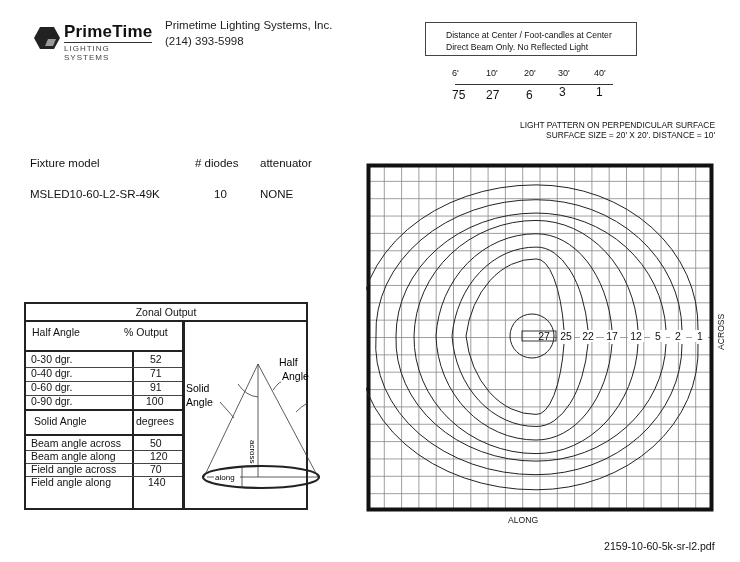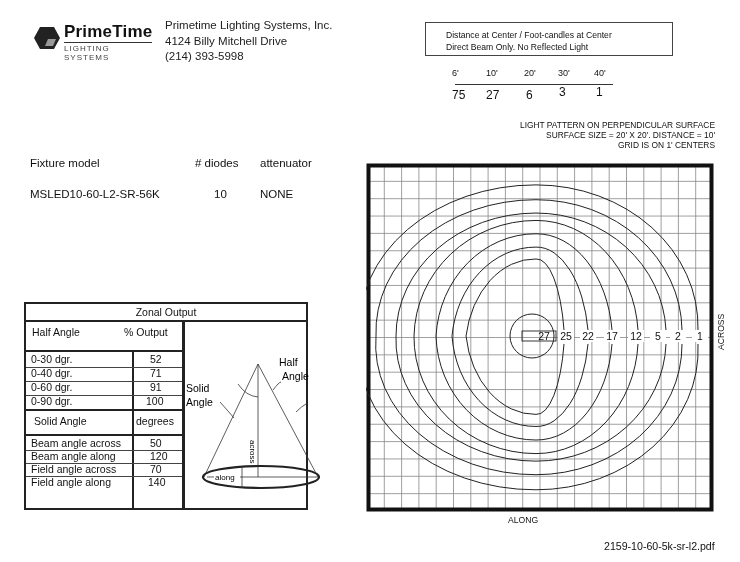--- a/index.html
+++ b/index.html
@@ -3,21 +3,21 @@
 <meta charset="utf-8">
 <style>
   html, body { margin:0; padding:0; background:#fff; }
   body { width:740px; height:562px; position:relative; overflow:hidden; font-family:"Liberation Sans", sans-serif; color:#111; }
   .abs { position:absolute; }
   .logo { left:34px; top:22px; width:120px; height:34px; }
   .logo-word { position:absolute; left:30px; top:0px; font-weight:bold; font-size:17px; letter-spacing:0.2px; color:#111; }
   .logo-line { position:absolute; left:30px; top:20px; width:88px; height:1px; background:#333; }
   .logo-sub { position:absolute; left:30px; top:22px; font-size:8px; letter-spacing:1px; color:#444; }
   .address { left:165px; top:18px; font-size:11.5px; line-height:15.5px; color:#222; }
-  .dist-box { left:425px; top:22px; width:248px; height:34px; border:1px solid #444; font-size:8.6px; line-height:11.5px; padding:7px 0 0 20px; box-sizing:border-box; }
+  .dist-box { left:425px; top:22px; width:212px; height:34px; border:1px solid #444; font-size:8.6px; line-height:11.5px; padding:7px 0 0 20px; box-sizing:border-box; }
   .dist-table { left:452px; top:68px; }
   .dist-row { position:relative; height:16px; width:190px; }
   .dist-cell { position:absolute; }
   .dist-head .dist-cell { font-size:9px; top:0; }
   .dist-rule { position:absolute; left:455px; top:84px; width:158px; height:1px; background:#333; }
   .dist-vals .dist-cell { font-size:12px; top:4px; }
   .pattern-title { left:395px; top:120px; width:320px; text-align:right; font-size:8.4px; line-height:10.2px; }
   .fixture-label { font-size:11.5px; }
   .grid-wrap { left:366px; top:163px; }
   .zonal { left:24px; top:302px; width:284px; height:208px; border:2px solid #222; box-sizing:border-box; }
@@ -37,21 +37,20 @@
     <polygon points="6,1 20,1 26,12 20,23 6,23 0,12" fill="#222"></polygon>
     <polygon points="14,13 22,13 19,20 11,20" fill="#999"></polygon>
   </svg>
   <span class="logo-word">PrimeTime</span>
   <div class="logo-line"></div>
   <span class="logo-sub">LIGHTING SYSTEMS</span>
 </div>
 
 <div class="abs address">
   <div>Primetime Lighting Systems, Inc.</div>
-  <div>4124 Billy Mitchell Drive</div>
   <div>(214) 393-5998</div>
 </div>
 
 <div class="abs dist-box">
   <div>Distance at Center / Foot-candles at Center</div>
   <div>Direct Beam Only.  No Reflected Light</div>
 </div>
 <div class="abs dist-table">
   <div class="dist-row dist-head">
     <span class="dist-cell" style="left:0">6'</span>
@@ -66,27 +65,26 @@
     <span class="dist-cell" style="left:74px">6</span>
     <span class="dist-cell" style="left:107px;top:1px">3</span>
     <span class="dist-cell" style="left:144px;top:1px">1</span>
   </div>
 </div>
 <div class="dist-rule"></div>
 
 <div class="abs pattern-title">
   <div>LIGHT PATTERN ON PERPENDICULAR SURFACE</div>
   <div>SURFACE SIZE = 20' X 20'. DISTANCE = 10'</div>
-  <div>GRID IS ON 1' CENTERS</div>
 </div>
 
 <div class="abs fixture-label" style="left:30px;top:157px">Fixture model</div>
 <div class="abs fixture-label" style="left:195px;top:157px"># diodes</div>
 <div class="abs fixture-label" style="left:260px;top:157px">attenuator</div>
-<div class="abs fixture-label" style="left:30px;top:188px">MSLED10-60-L2-SR-56K</div>
+<div class="abs fixture-label" style="left:30px;top:188px">MSLED10-60-L2-SR-49K</div>
 <div class="abs fixture-label" style="left:214px;top:188px">10</div>
 <div class="abs fixture-label" style="left:260px;top:188px">NONE</div>
 
 <div class="abs zonal">
   <div class="zonal-title">Zonal Output</div>
   <div class="vline" style="left:156px;top:18px;height:188px"></div>
   <div class="vline" style="left:106px;top:46px;height:160px"></div>
 
   <span class="zt" style="left:6px;top:22px">Half Angle</span>
   <span class="zt" style="left:98px;top:22px">% Output</span>

